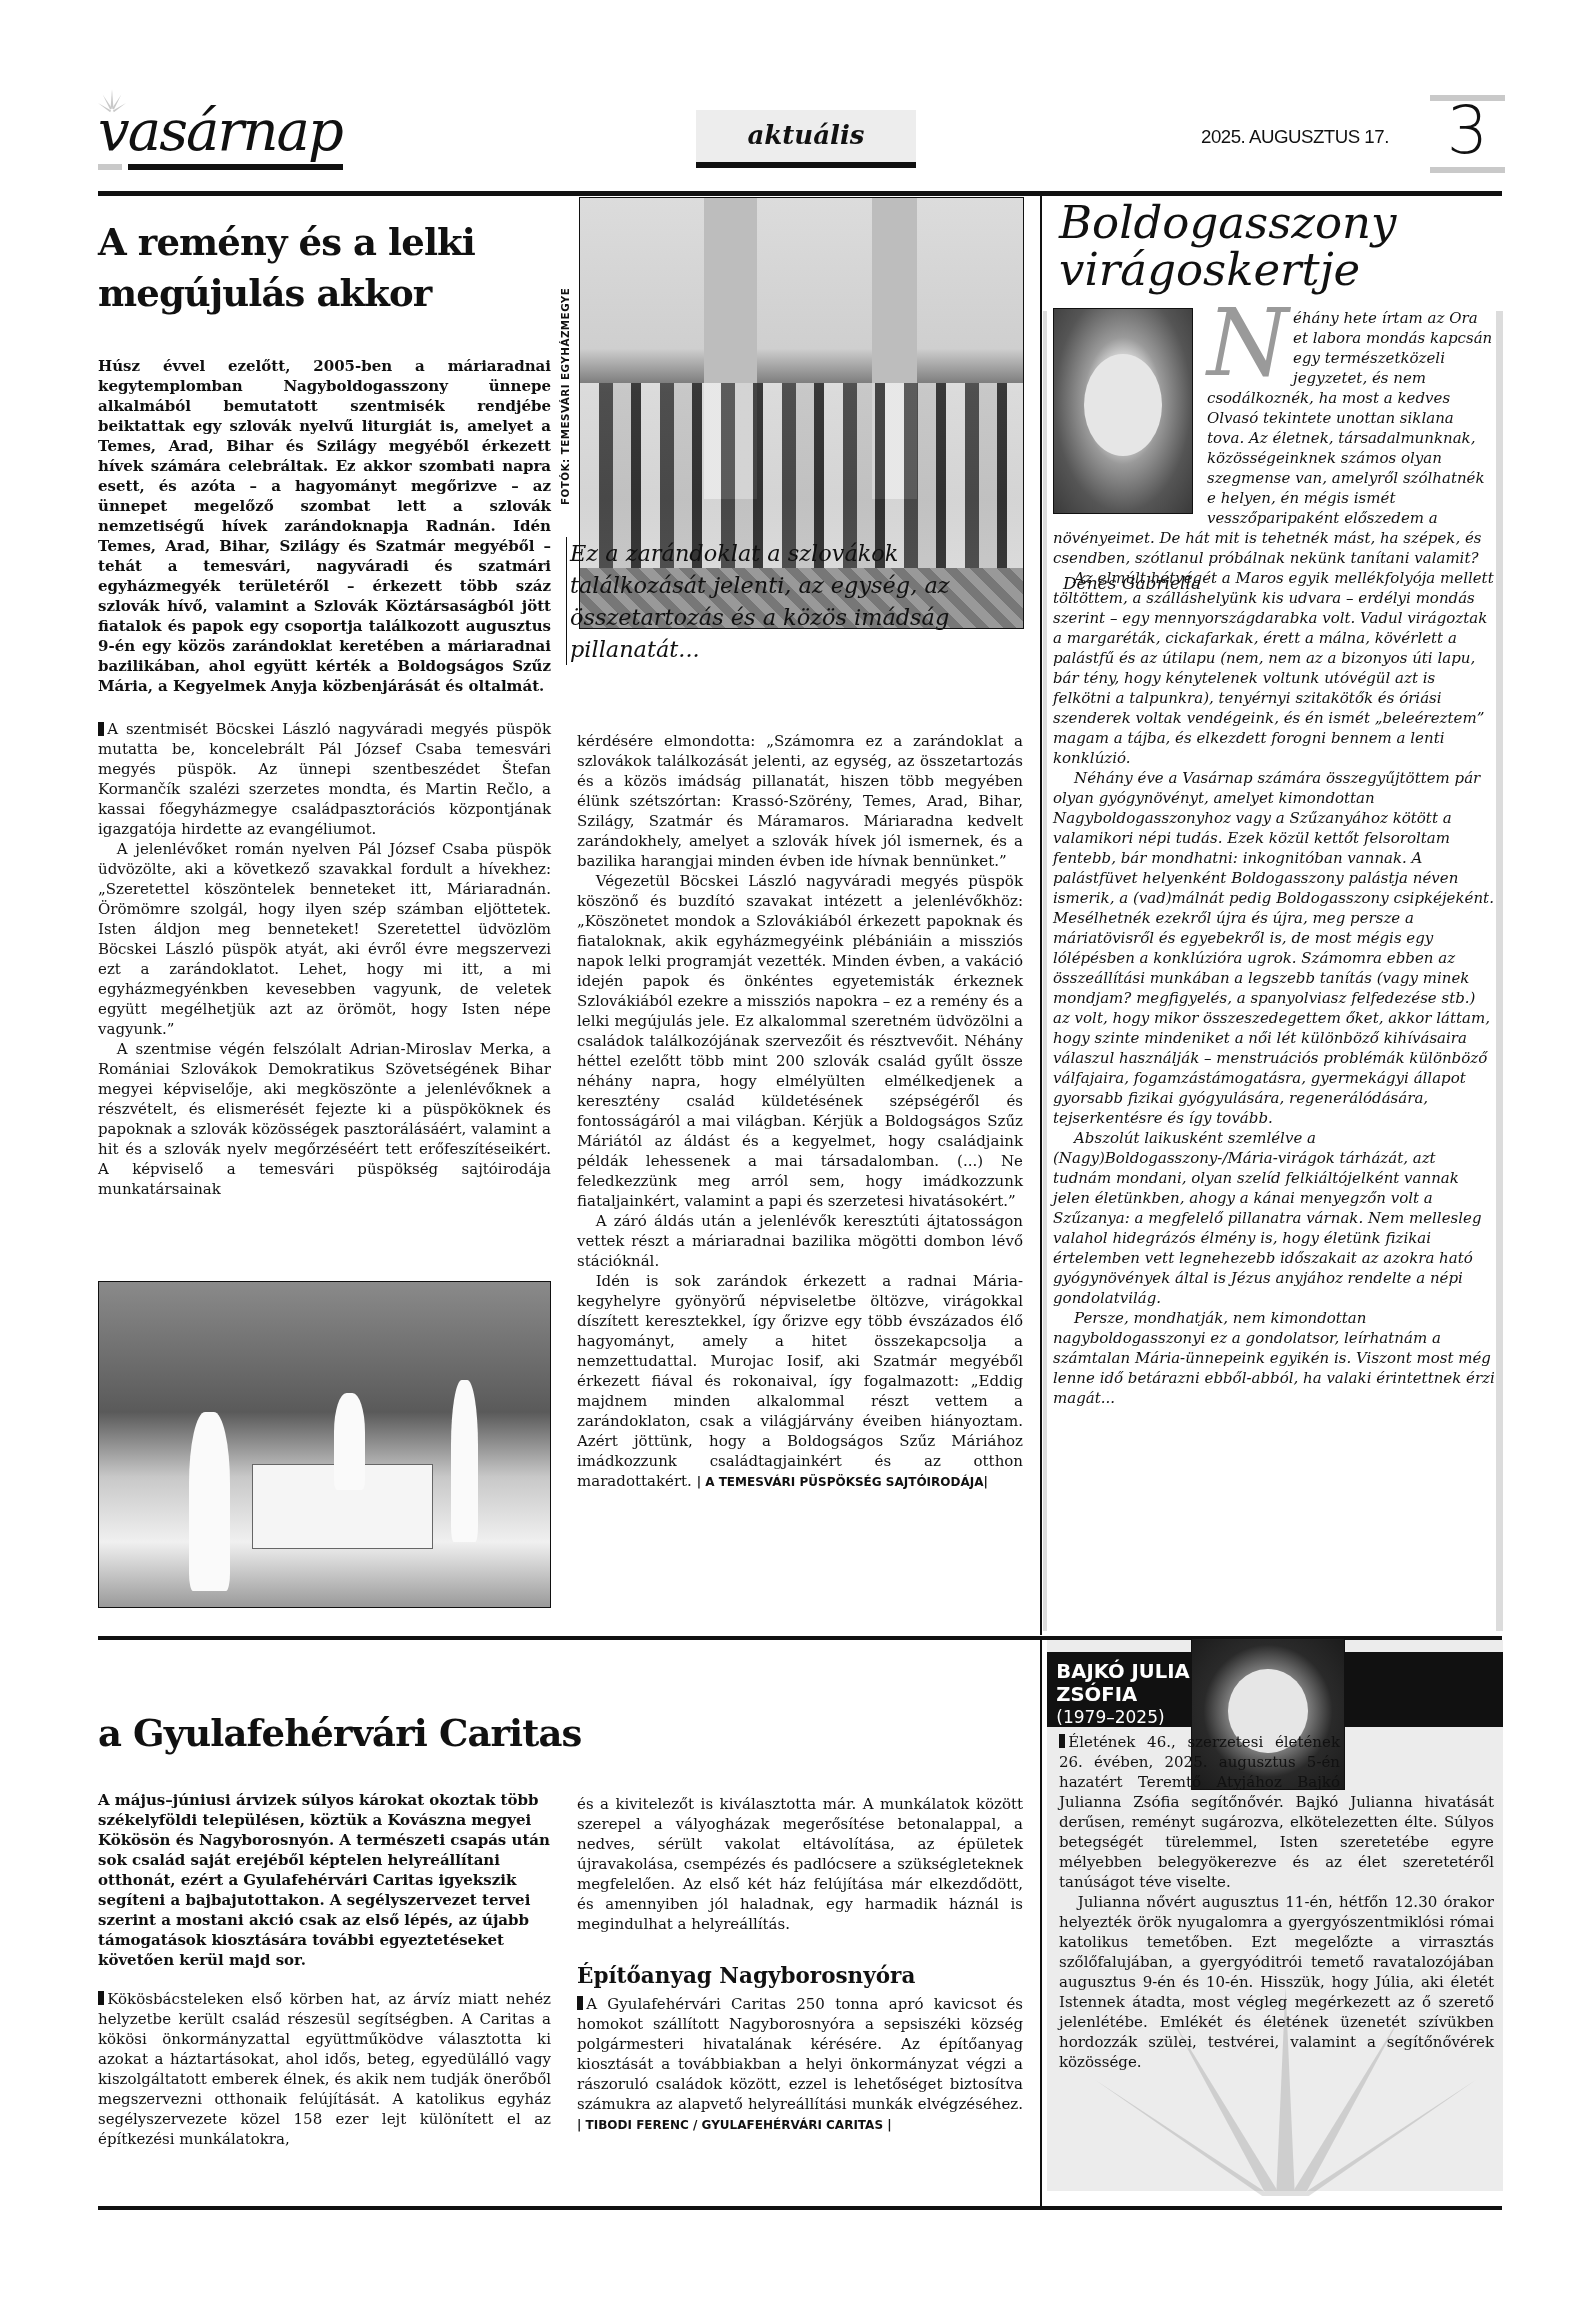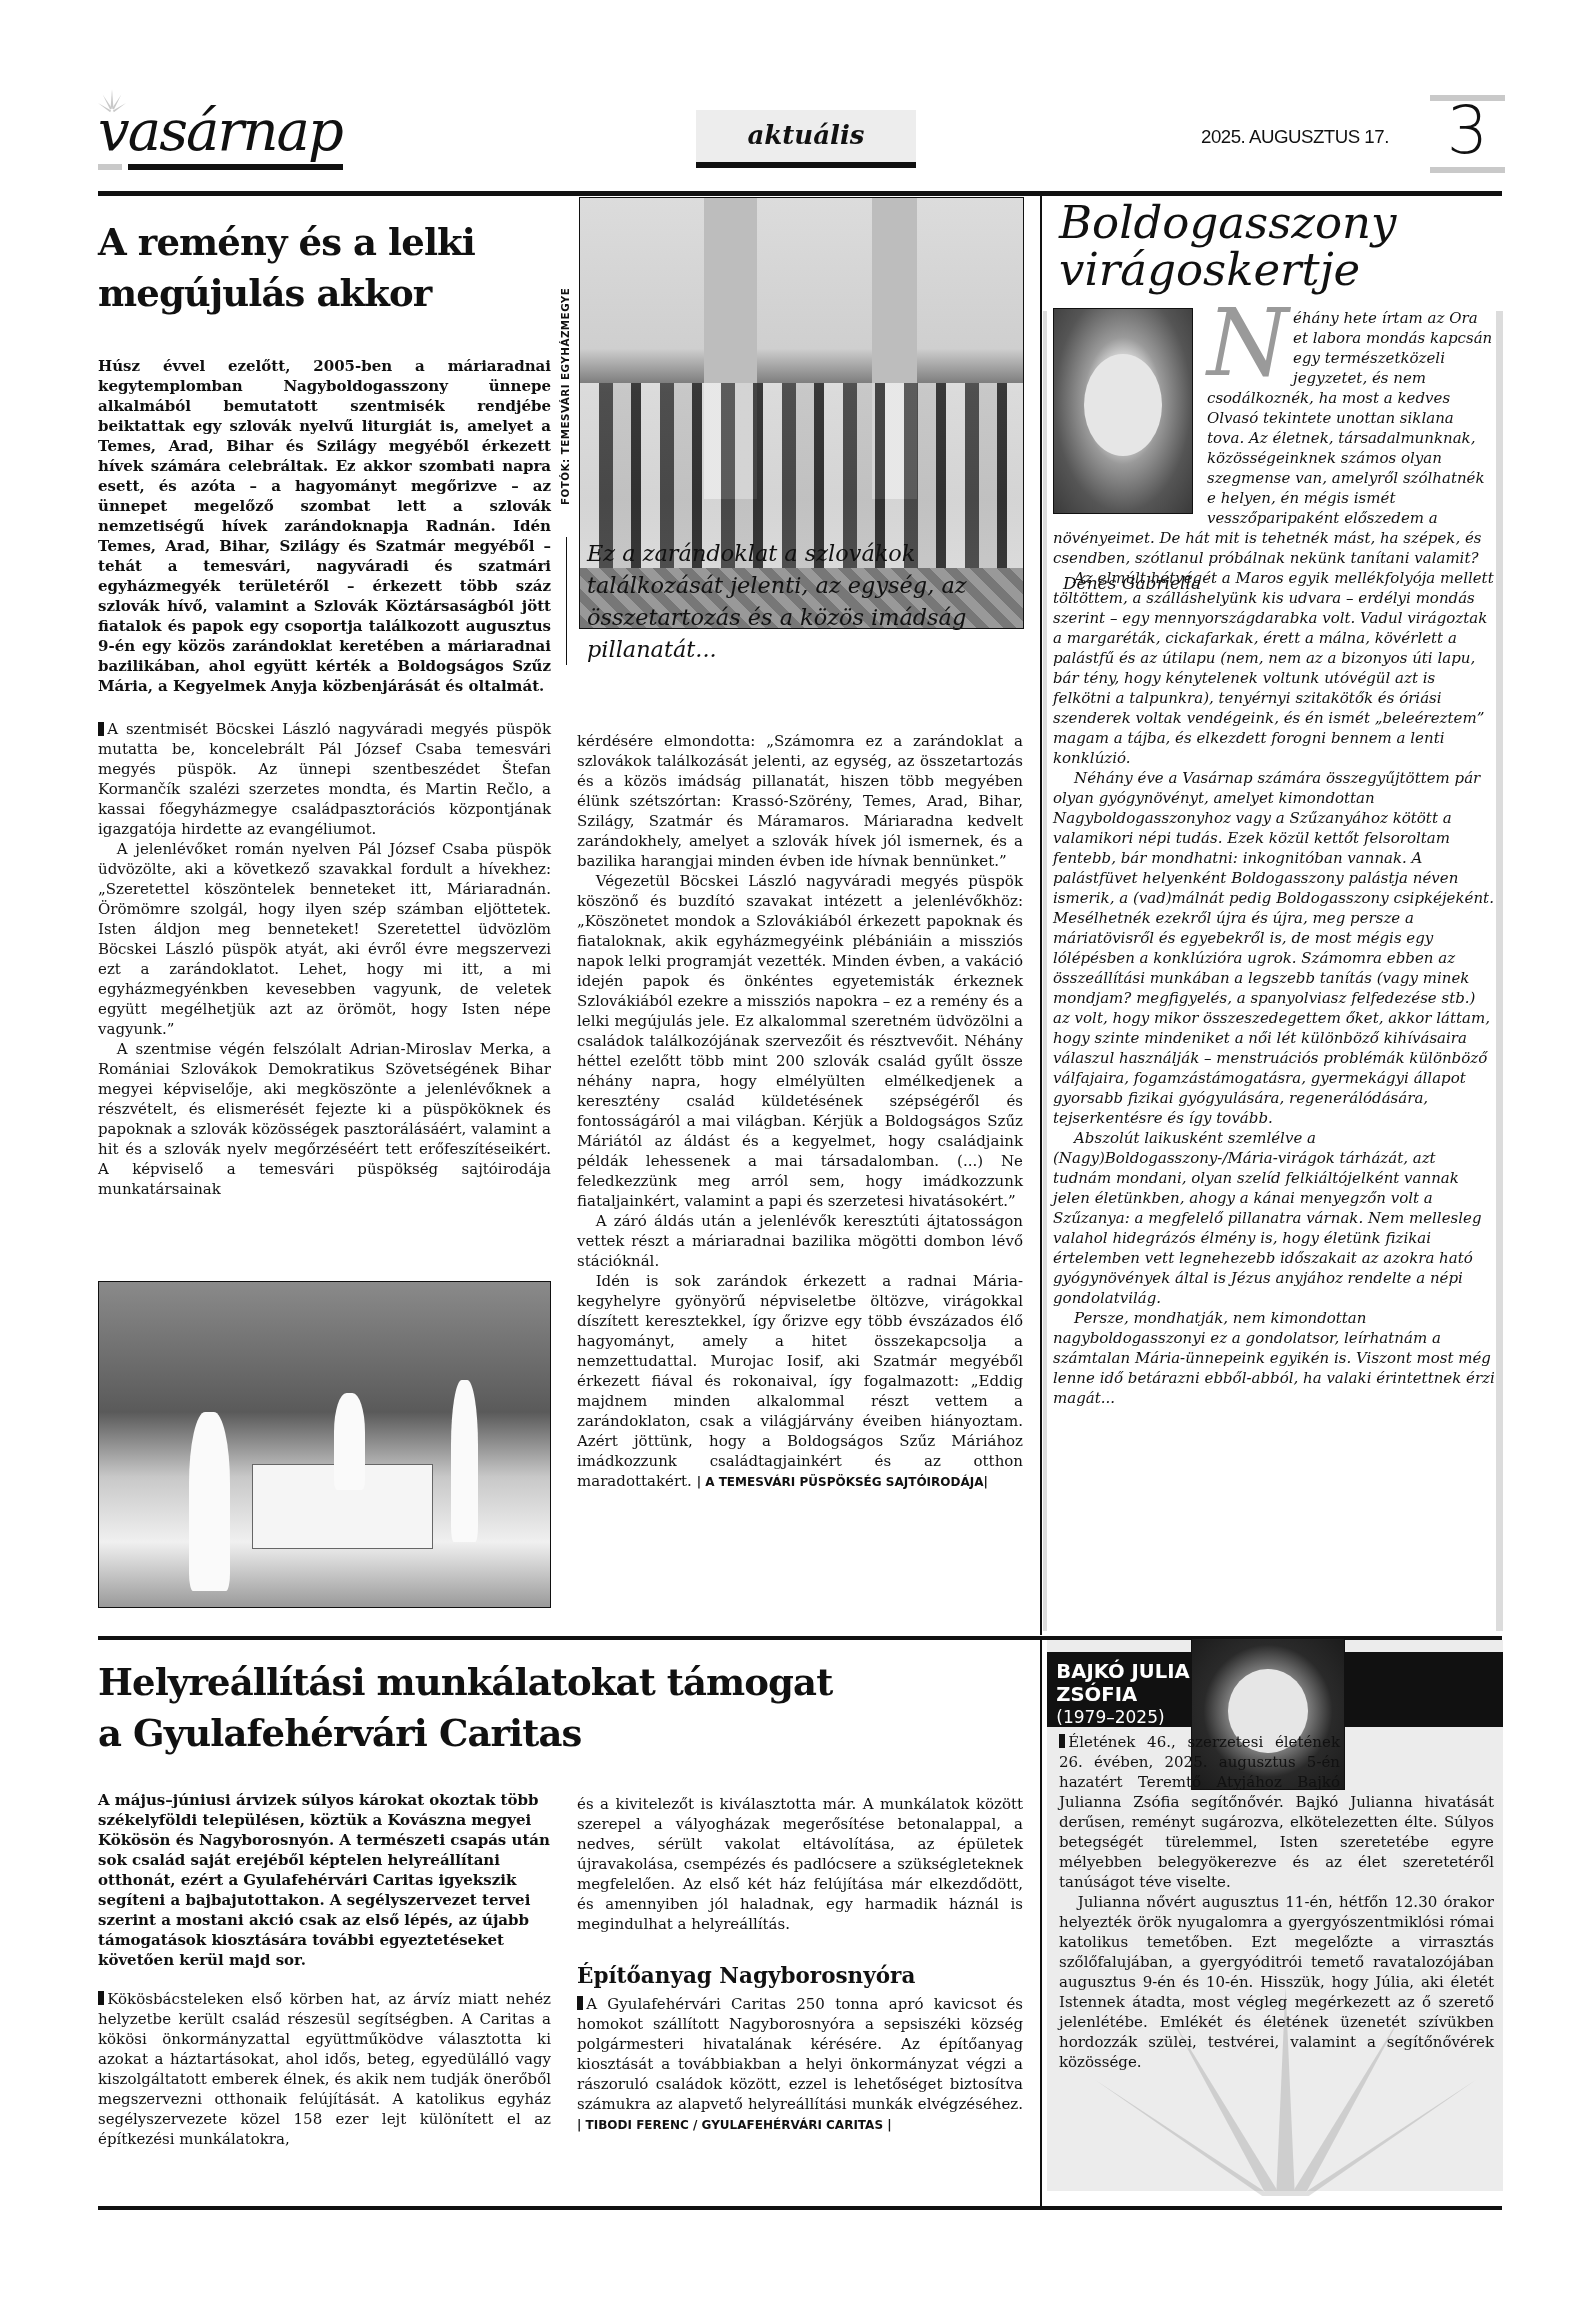--- a/index.html
+++ b/index.html
@@ -39,21 +39,21 @@
       background: repeating-linear-gradient(90deg, #efefef 0 18.7px, #4a4a4a 18.7px 33px, #d8d8d8 33px 51px, #2f2f2f 51px 61px); opacity:.85; }
   .photo-crowd .floor { position:absolute; left:0; bottom:0; width:100%; height:14%; background: repeating-linear-gradient(45deg,#777 0 9.3px,#999 9.3px 18.7px); }
   .photo-altar { background: linear-gradient(180deg, #8a8a8a 0%, #5a5a5a 40%, #c8c8c8 60%, #f0f0f0 80%, #9a9a9a 100%); }
   .photo-altar .table { position:absolute; left:34%; top:56%; width:40%; height:26%; background:#f5f5f5; border:0.9px solid #666; }
   .photo-altar .priest { position:absolute; background:#fafafa; border-radius: 40% 40% 10% 10%; }
   .photo-portrait { background: radial-gradient(ellipse at 50% 45%, #d6d6d6 0 28%, #9a9a9a 40%, #555 70%, #3a3a3a 100%); }
   .photo-portrait2 { background: radial-gradient(ellipse at 50% 48%, #d9d9d9 0 26%, #7a7a7a 38%, #2a2a2a 60%, #1a1a1a 100%); }
   .face { position:absolute; border-radius: 50%; background: #e6e6e6; }
   .credit { position: absolute; left: 559px; top: 505px; transform-origin: left top; transform: rotate(-90deg); font-family: "DejaVu Sans", sans-serif; font-weight: bold; font-size: 10.3px; letter-spacing: 0.5px; white-space: nowrap; }
 
-  .pullquote { position: absolute; left: 566px; top: 537px; width: 458px; border-left: 1.9px solid #111; padding-left: 20px; font-style: italic; font-size: 22.4px; line-height: 32px; }
+  .pullquote { position: absolute; left: 566px; top: 537px; width: 458px; border-left: 1.9px solid #111; padding-left: 3px; font-style: italic; font-size: 22.4px; line-height: 32px; }
 
   
   .opinion-title { position: absolute; left: 1059px; top: 199px; font-style: italic; font-size: 45px; line-height: 47px; }
   .opinion-box { position: absolute; left: 1043px; top: 311px; width: 460px; height: 1320px; background: #dcdcdc; }
   .opinion-inner { position: absolute; left: 1047px; top: 311px; width: 449px; height: 1320px; background: #fff; }
   .opinion-text { position: absolute; left: 1053px; top: 308px; width: 442px; font-style: italic; font-size: 15px; line-height: 20px; text-align: left; }
   .opinion-text p { text-indent: 21px; }
   .opinion-text p.first { text-indent: 0; }
   .dropcap { float: left; font-size: 93px; line-height: 70px; color: #9a9a9a; margin: 0 4.7px 0 0; font-style: italic; }
   .photo-float { float: left; width: 140px; height: 206px; margin: 0 14px 4.7px 0; border: 1.4px solid #111; }
@@ -154,21 +154,21 @@
   <p>Néhány éve a Vasárnap számára összegyűjtöttem pár olyan gyógynövényt, amelyet kimondottan Nagyboldogasszonyhoz vagy a Szűzanyához kötött a valamikori népi tudás. Ezek közül kettőt felsoroltam fentebb, bár mondhatni: inkognitóban vannak. A palástfüvet helyenként Boldogasszony palástja néven ismerik, a (vad)málnát pedig Boldogasszony csipkéjeként. Mesélhetnék ezekről újra és újra, meg persze a máriatövisről és egyebekről is, de most mégis egy lólépésben a konklúzióra ugrok. Számomra ebben az összeállítási munkában a legszebb tanítás (vagy minek mondjam? megfigyelés, a spanyolviasz felfedezése stb.) az volt, hogy mikor összeszedegettem őket, akkor láttam, hogy szinte mindeniket a női lét különböző kihívásaira válaszul használják – menstruációs problémák különböző válfajaira, fogamzástámogatásra, gyermekágyi állapot gyorsabb fizikai gyógyulására, regenerálódására, tejserkentésre és így tovább.</p>
   <p>Abszolút laikusként szemlélve a (Nagy)Boldogasszony-/Mária-virágok tárházát, azt tudnám mondani, olyan szelíd felkiáltójelként vannak jelen életünkben, ahogy a kánai menyegzőn volt a Szűzanya: a megfelelő pillanatra várnak. Nem mellesleg valahol hidegrázós élmény is, hogy életünk fizikai értelemben vett legnehezebb időszakait az azokra ható gyógynövények által is Jézus anyjához rendelte a népi gondolatvilág.</p>
   <p>Persze, mondhatják, nem kimondottan nagyboldogasszonyi ez a gondolatsor, leírhatnám a számtalan Mária-ünnepeink egyikén is. Viszont most még lenne idő betárazni ebből-abból, ha valaki érintettnek érzi magát...</p>
 </div>
 <div class="caption-author">Dénes Gabriella</div>
 
 <div class="rule-mid"></div>
 
 <div class="col" style="left:98px;top:1657px;width:935px">
   <h2 class="headline">
-    <span>Helyreállítási munkálatokat támogat</span><br>
+    <br>
     <span>a Gyulafehérvári Caritas</span>
   </h2>
 </div>
 <div class="col" style="left:98px;top:1790px;width:453px">
   <p class="lead" style="text-align:left">A május–júniusi árvizek súlyos károkat okoztak több székelyföldi településen, köztük a Kovászna megyei Kökösön és Nagyborosnyón. A természeti csapás után sok család saját erejéből képtelen helyreállítani otthonát, ezért a Gyulafehérvári Caritas igyekszik segíteni a bajbajutottakon. A segélyszervezet tervei szerint a mostani akció csak az első lépés, az újabb támogatások kiosztására további egyeztetéseket követően kerül majd sor.</p>
   <div class="body" style="margin-top:18.7px">
     <p class="first"><span class="marker"></span><span>Kökösbácsteleken első körben hat, az árvíz miatt nehéz helyzetbe került család részesül segítségben. A Caritas a kökösi önkormányzattal együttműködve választotta ki azokat a háztartásokat, ahol idős, beteg, egyedülálló vagy kiszolgáltatott emberek élnek, és akik nem tudják önerőből megszervezni otthonaik felújítását. A katolikus egyház segélyszervezete közel 158 ezer lejt különített el az építkezési munkálatokra,</span></p>
   </div>
 </div>
 <div class="col body" style="left:577px;top:1794px;width:446px">

